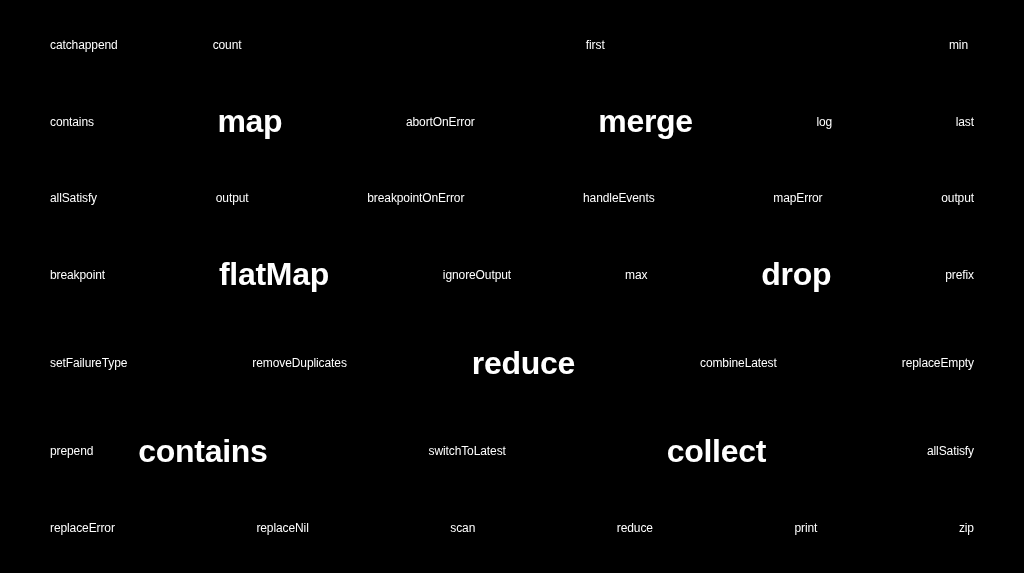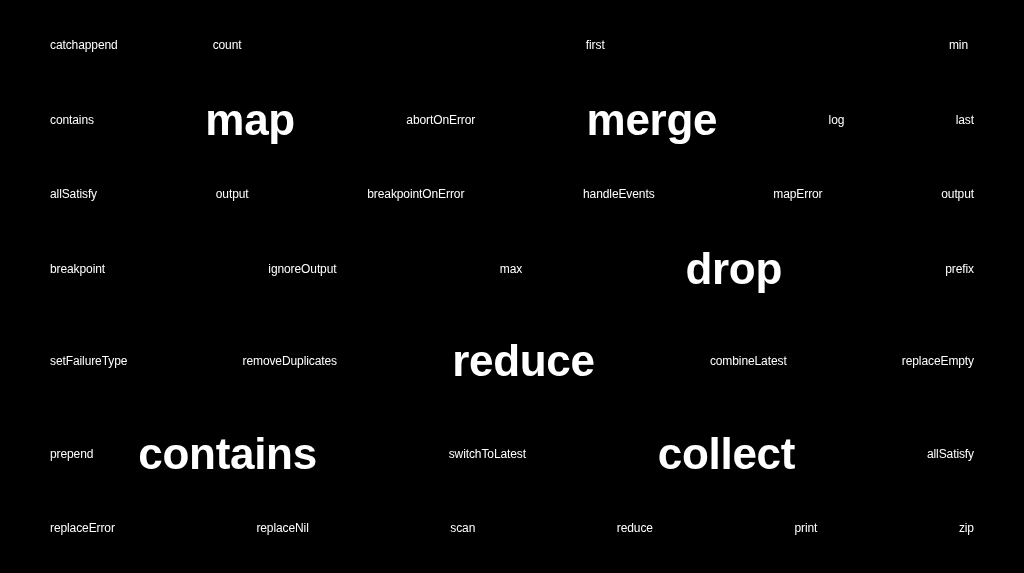--- a/index.html
+++ b/index.html
@@ -33,21 +33,21 @@
       justify-content: space-between;
       width: 100%;
     }
     .word {
       font-size: 12px;
       font-weight: 400;
       white-space: nowrap;
       letter-spacing: -0.1px;
     }
     .word.big {
-      font-size: 44px;
+      font-size: 32px;
       font-weight: 700;
       letter-spacing: -0.3px;
     }
     
     .row .word {
       text-align: center;
     }
   </style>
 </head>
 <body>
@@ -77,20 +77,21 @@
     <span class="word">allSatisfy</span>
     <span class="word">output</span>
     <span class="word">breakpointOnError</span>
     <span class="word">handleEvents</span>
     <span class="word">mapError</span>
     <span class="word">output</span>
   </div>
 
   <div class="row">
     <span class="word">breakpoint</span>
+    <span class="word big">flatMap</span>
     <span class="word">ignoreOutput</span>
     <span class="word">max</span>
     <span class="word big">drop</span>
     <span class="word">prefix</span>
   </div>
 
   <div class="row">
     <span class="word">setFailureType</span>
     <span class="word">removeDuplicates</span>
     <span class="word big">reduce</span>

